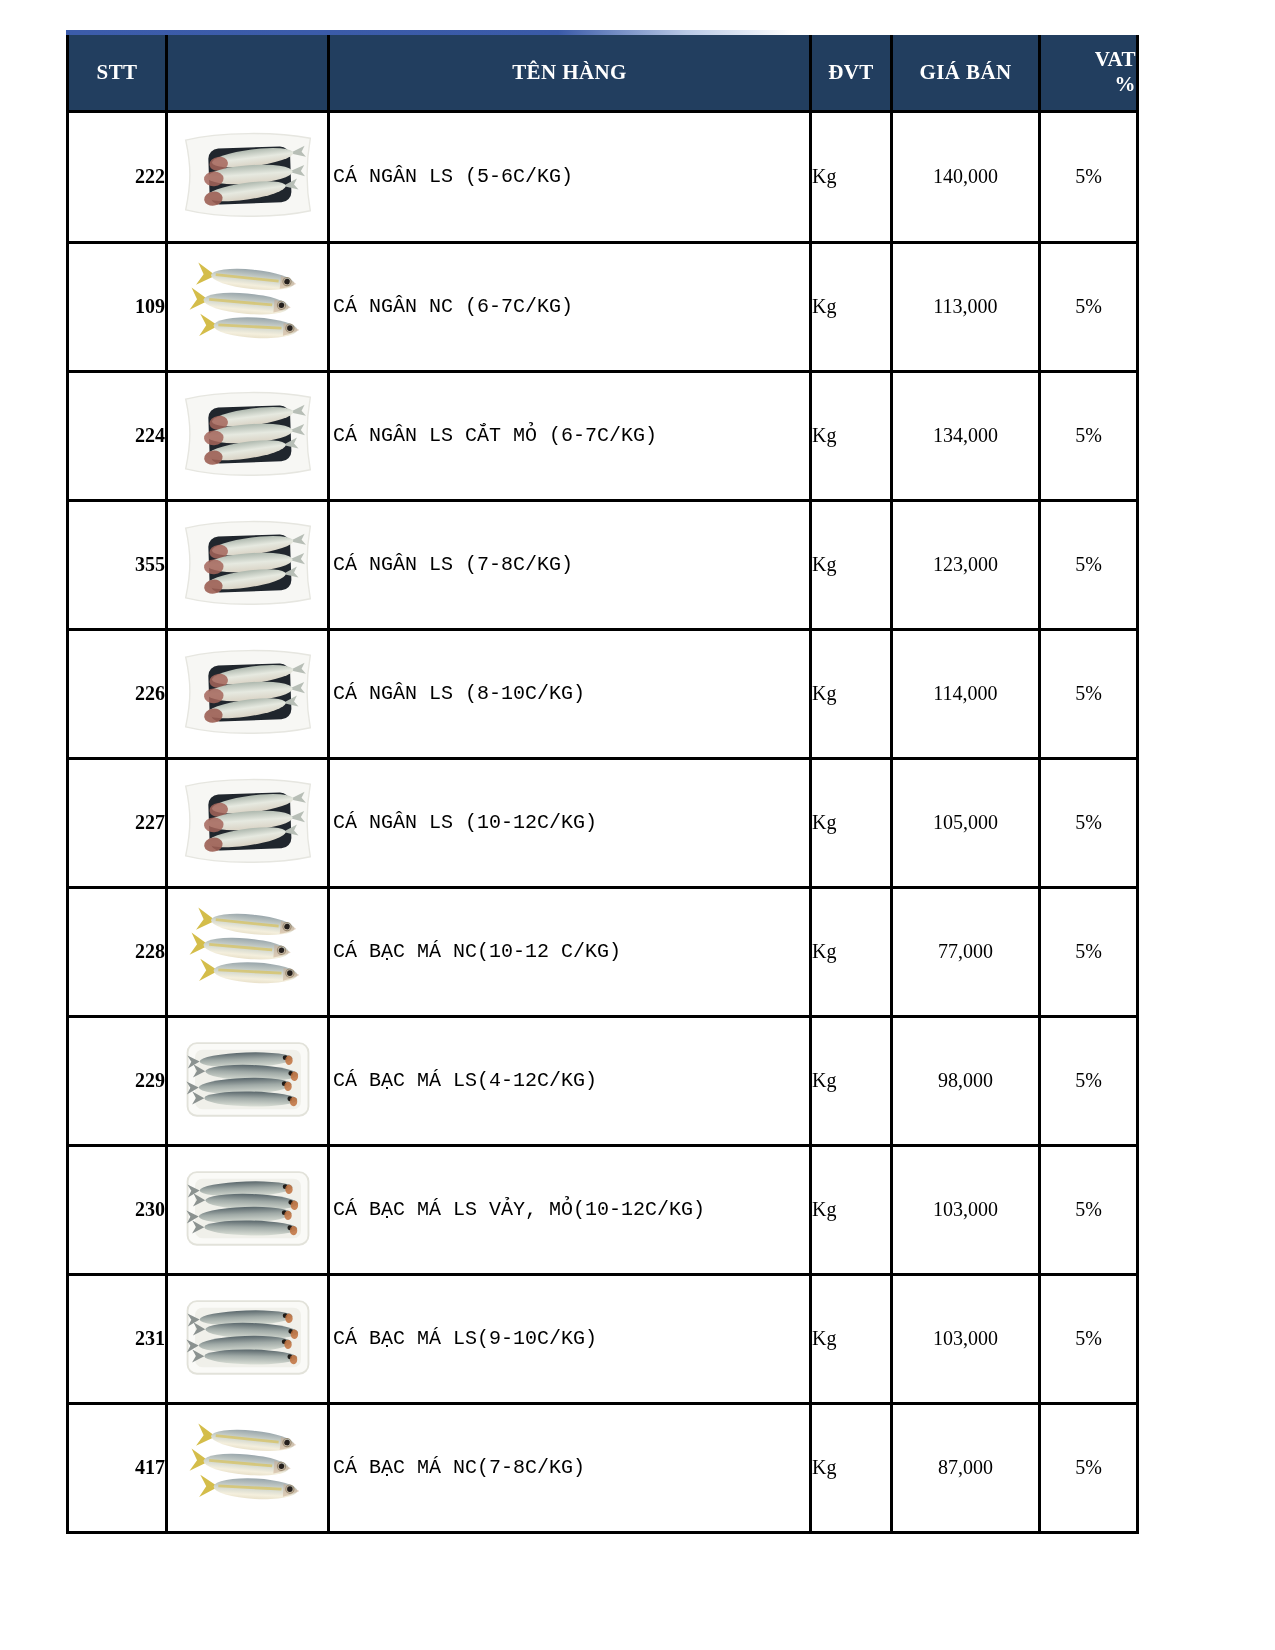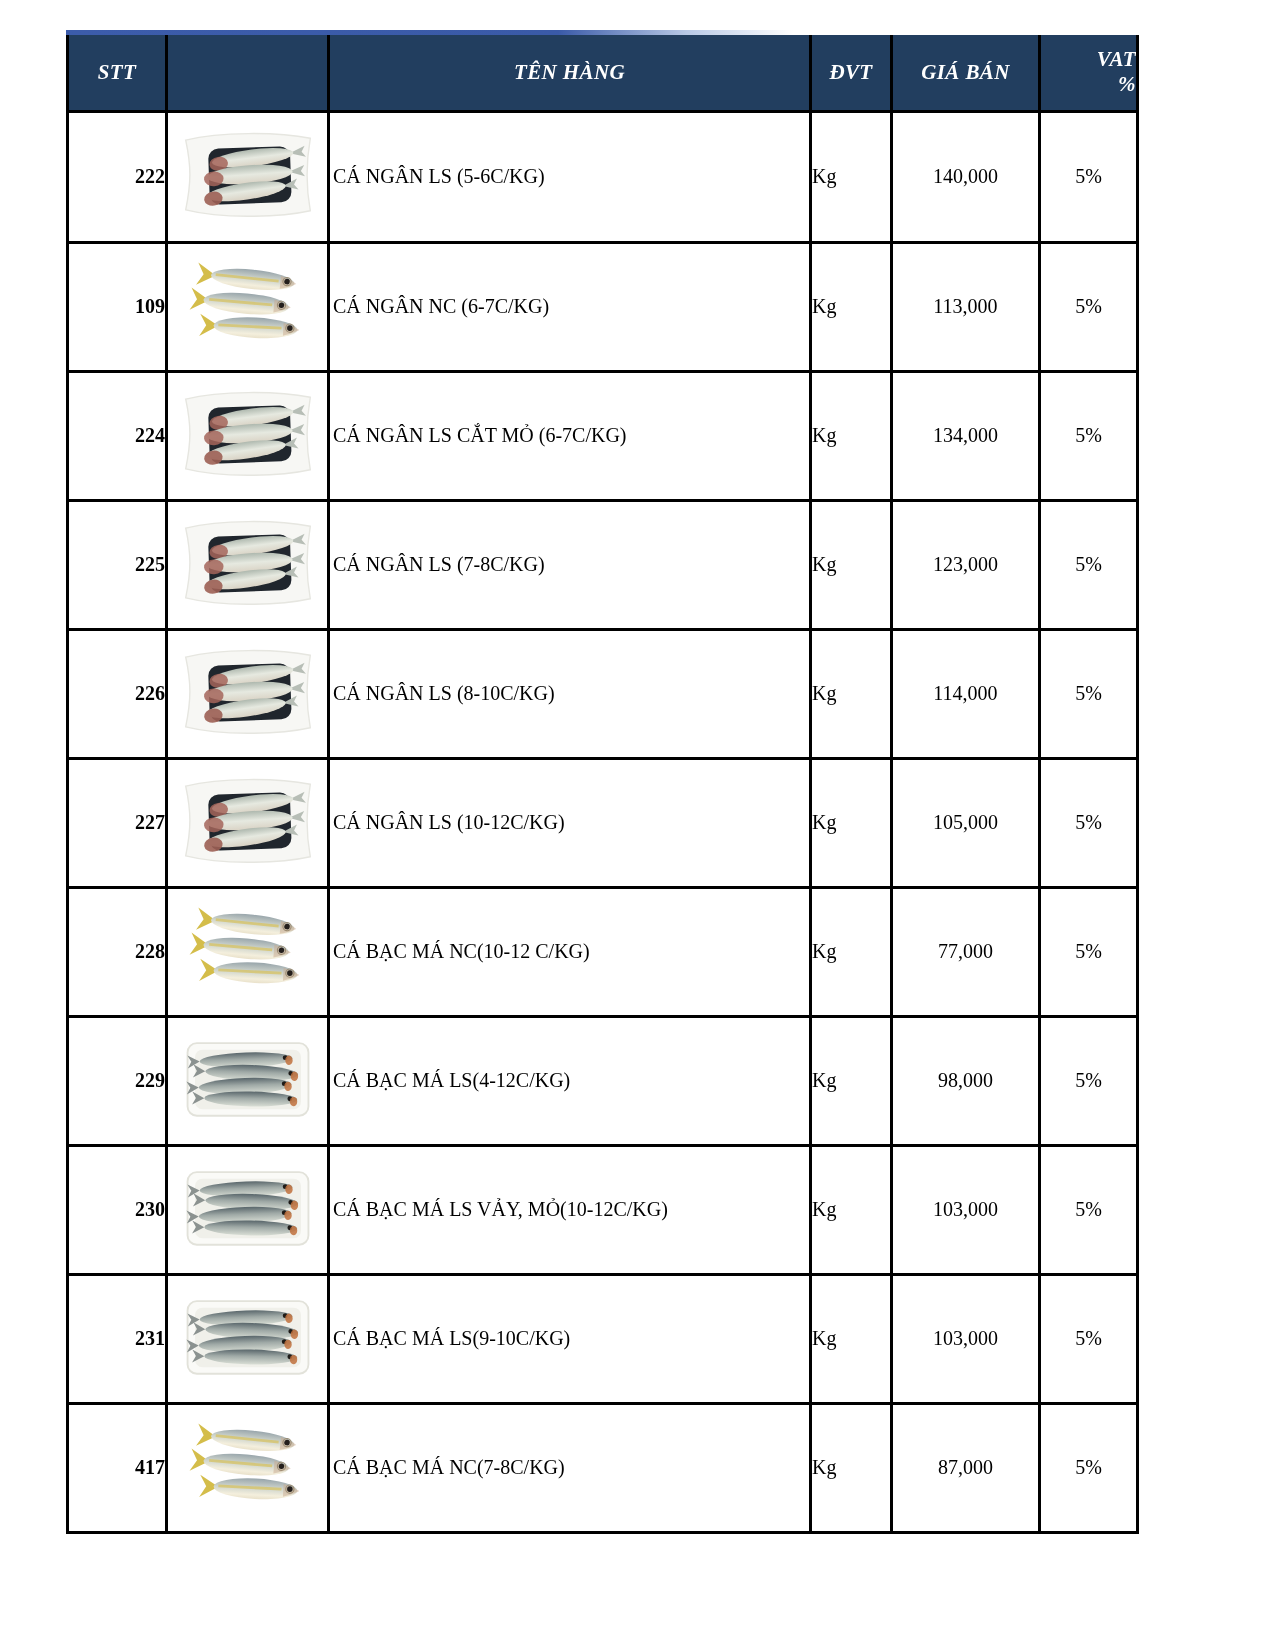--- a/index.html
+++ b/index.html
@@ -20,38 +20,38 @@
     table-layout: fixed;
     width: 1070px;
     margin: -1px 0 0 66px;
   }
   .price-table th, .price-table td {
     border: 3px solid #000000;
     padding: 0;
     overflow: hidden;
   }
   .price-table thead th { border-top: none; }
-  .price-table thead tr { height: 76px; font-style: italic; }
+  .price-table thead tr { height: 76px; }
   .price-table thead th {
     background: #223e5f;
     color: #ffffff;
     font-weight: bold;
     font-size: 21px;
     letter-spacing: 0.4px;
     text-align: center;
     vertical-align: middle;
   }
   .vat-head span { display: block; line-height: 1.2; text-align: right; }
   .price-table tbody tr { height: 129px; background: #ffffff; }
   .price-table tbody tr:first-child { height: 131px; }
   .price-table td { vertical-align: middle; font-size: 20px; color: #000; }
   td.c-stt  { text-align: right; font-weight: bold; }
   td.c-img  { text-align: center; }
   td.c-img .photo { display: inline-flex; align-items: center; justify-content: center; }
-  td.c-name { text-align: left; padding-left: 3px; }
+  td.c-name { text-align: left; padding-left: 3px; font-family: Liberation Mono, monospace; }
   td.c-unit { text-align: left; }
   td.c-price{ text-align: center; }
   td.c-vat  { text-align: center; }
   .gradient-defs { position: absolute; width: 0; height: 0; }
 </style>
 </head>
 <body>
 
 <svg class="gradient-defs" aria-hidden="true">
   <defs>
@@ -184,21 +184,21 @@
       <ellipse cx="-36" cy="3" rx="10" ry="7.5" fill="#9c5f54" opacity="0.9"></ellipse>
     </g>
   </svg>
           </span></td>
     <td class="c-name">CÁ NGÂN LS CẮT MỎ (6-7C/KG)</td>
     <td class="c-unit">Kg</td>
     <td class="c-price">134,000</td>
     <td class="c-vat">5%</td>
   </tr>
       <tr>
-    <td class="c-stt">225</td>
+    <td class="c-stt">355</td>
     <td class="c-img"><span class="photo">
             <svg viewBox="0 0 150 100" width="140" height="93">
     <path d="M8,13 C45,4 106,4 142,11 C137,40 137,62 142,89 C106,97 44,97 8,88 C14,59 14,41 8,13 Z" fill="#f7f7f4" stroke="#e6e6e0" stroke-width="1.5"></path>
     <rect x="33" y="21" width="88" height="60" rx="11" fill="#20262d" transform="rotate(-2 77 51)"></rect>
     <g transform="translate(80,32) rotate(-7)">
       <polygon points="40,0 57,-6 53,0 57,6" fill="#b7beb6"></polygon>
       <ellipse cx="0" cy="0" rx="44" ry="9" fill="url(#gPackFish)"></ellipse>
       <ellipse cx="-37" cy="2" rx="10" ry="7.5" fill="#a5655a" opacity="0.85"></ellipse>
     </g>
     <g transform="translate(77,50) rotate(-4)">

